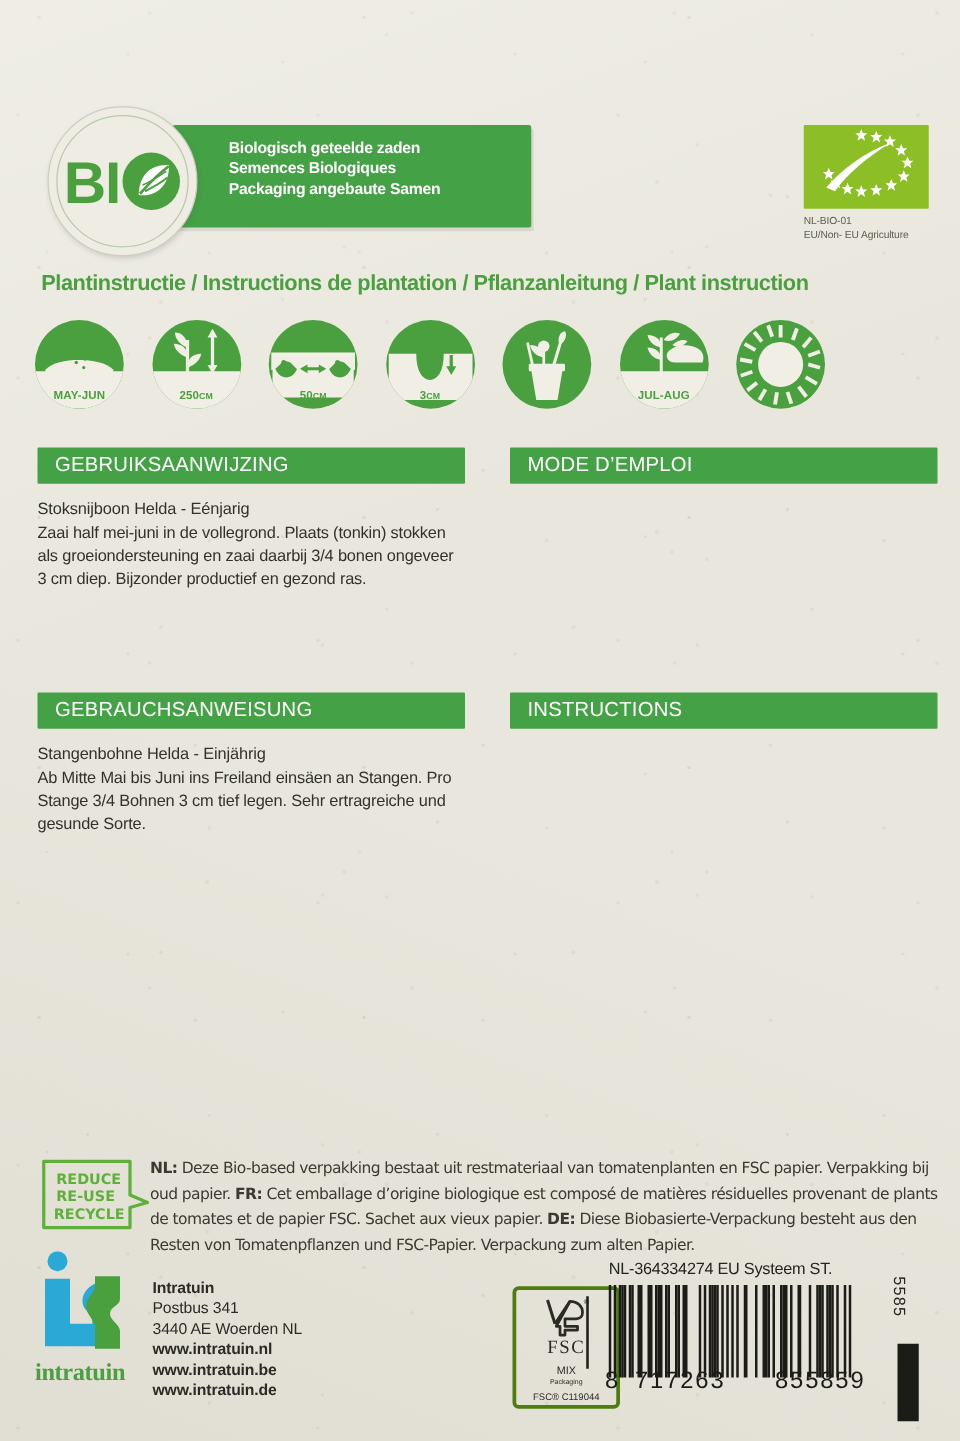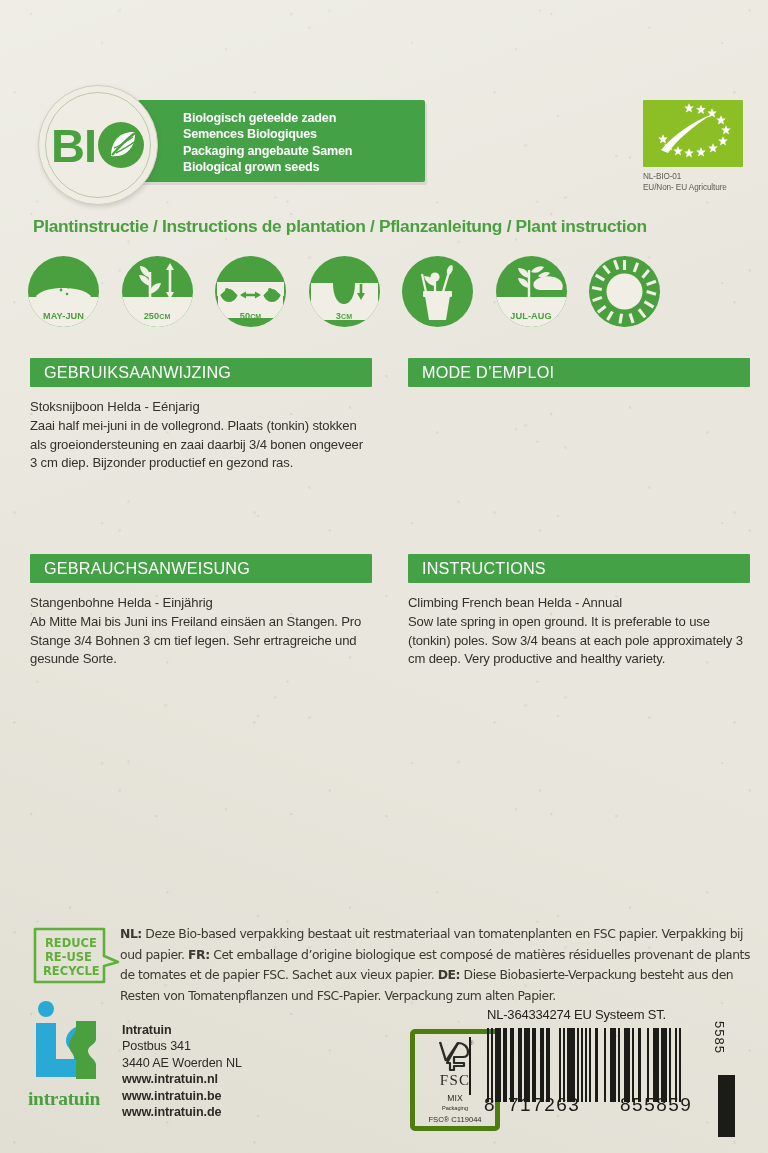--- a/index.html
+++ b/index.html
@@ -132,21 +132,21 @@
   }
   .it-addr{
     position:absolute;left:122px;top:1022px;
     font-size:12.6px;line-height:16.4px;color:#2b2b26;letter-spacing:-0.1px;
   }
   .it-addr .b{font-weight:bold;}
 
   
   .fsc{
     position:absolute;left:410px;top:1029px;width:80px;height:92px;
-    border:5px solid #4d7c0f;border-radius:5px;background:transparent;
+    border:3px solid #4d7c0f;border-radius:5px;background:transparent;
     display:flex;flex-direction:column;align-items:center;
     font-family:"Liberation Serif",serif;color:#2b2b26;
   }
   .fsc-name{font-size:15px;letter-spacing:1.2px;margin-top:-1px;}
   .fsc-mix{font-size:8.6px;font-family:Liberation Sans, sans-serif;margin-top:4px;}
   .fsc-sub{font-size:5.6px;font-family:"Liberation Sans",sans-serif;margin-top:2px;}
   .fsc-code{font-size:7.6px;font-family:"Liberation Sans",sans-serif;margin-top:4px;}
 
   
   .eu-sys{
@@ -184,21 +184,20 @@
         <path d="M62 38 C70 29 78 21 85 16" stroke="#4aa03f" stroke-width="2.2" fill="none"></path>
         <path d="M66 36 C72 33 79 29 84 25" stroke="#4aa03f" stroke-width="1.6" fill="none"></path>
         <path d="M64 31 C70 29 77 24 83 20" stroke="#4aa03f" stroke-width="1.4" fill="none"></path>
       </svg>
     </div>
   </div>
   <div class="bio-bar-text">
     <div>Biologisch geteelde zaden</div>
     <div>Semences Biologiques</div>
     <div>Packaging angebaute Samen</div>
-    <div>Biological grown seeds</div>
   </div>
 </div>
 
 <div class="eu-logo">
   <div class="eu-flag">
     <svg width="100" height="67" viewBox="0 0 100 67">
       <g fill="#ffffff">
         <g transform="translate(46,8) scale(0.95)">
             <polygon points="0,-5 1.5,-1.5 5,-1.5 2.2,1 3.2,4.8 0,2.5 -3.2,4.8 -2.2,1 -5,-1.5 -1.5,-1.5"></polygon>
           </g>
@@ -380,24 +379,20 @@
   <div class="blk-body">
     <div class="blk-sub">Stangenbohne Helda - Einjährig</div>
     <div class="blk-text">Ab Mitte Mai bis Juni ins Freiland einsäen an Stangen. Pro Stange 3/4 Bohnen 3 cm tief legen. Sehr ertragreiche und gesunde Sorte.</div>
   </div>
 </div>
 
 <div class="block right r2">
   <div class="blk-head">
       <span>INSTRUCTIONS</span>
     </div>
-  <div class="blk-body">
-    <div class="blk-sub">Climbing French bean Helda - Annual</div>
-    <div class="blk-text">Sow late spring in open ground. It is preferable to use (tonkin) poles. Sow 3/4 beans at each pole approximately 3 cm deep. Very productive and healthy variety.</div>
-  </div>
 </div>
 
 <div class="recycle-badge">
   <svg width="100" height="62" viewBox="0 0 100 62">
     <path d="M3 3 L72 3 L72 30 L86 36 L72 40 L72 56 L3 56 Z" fill="none" stroke="#5fb03a" stroke-width="2.6" stroke-linejoin="round"></path>
     <text x="13" y="21" font-family="DejaVu Sans, sans-serif" font-size="11.5" font-weight="bold" fill="#5fb03a">REDUCE</text>
     <text x="13" y="35" font-family="DejaVu Sans, sans-serif" font-size="11.5" font-weight="bold" fill="#5fb03a">RE-USE</text>
     <text x="11" y="49" font-family="DejaVu Sans, sans-serif" font-size="11.5" font-weight="bold" fill="#5fb03a">RECYCLE</text>
   </svg>
 </div>

